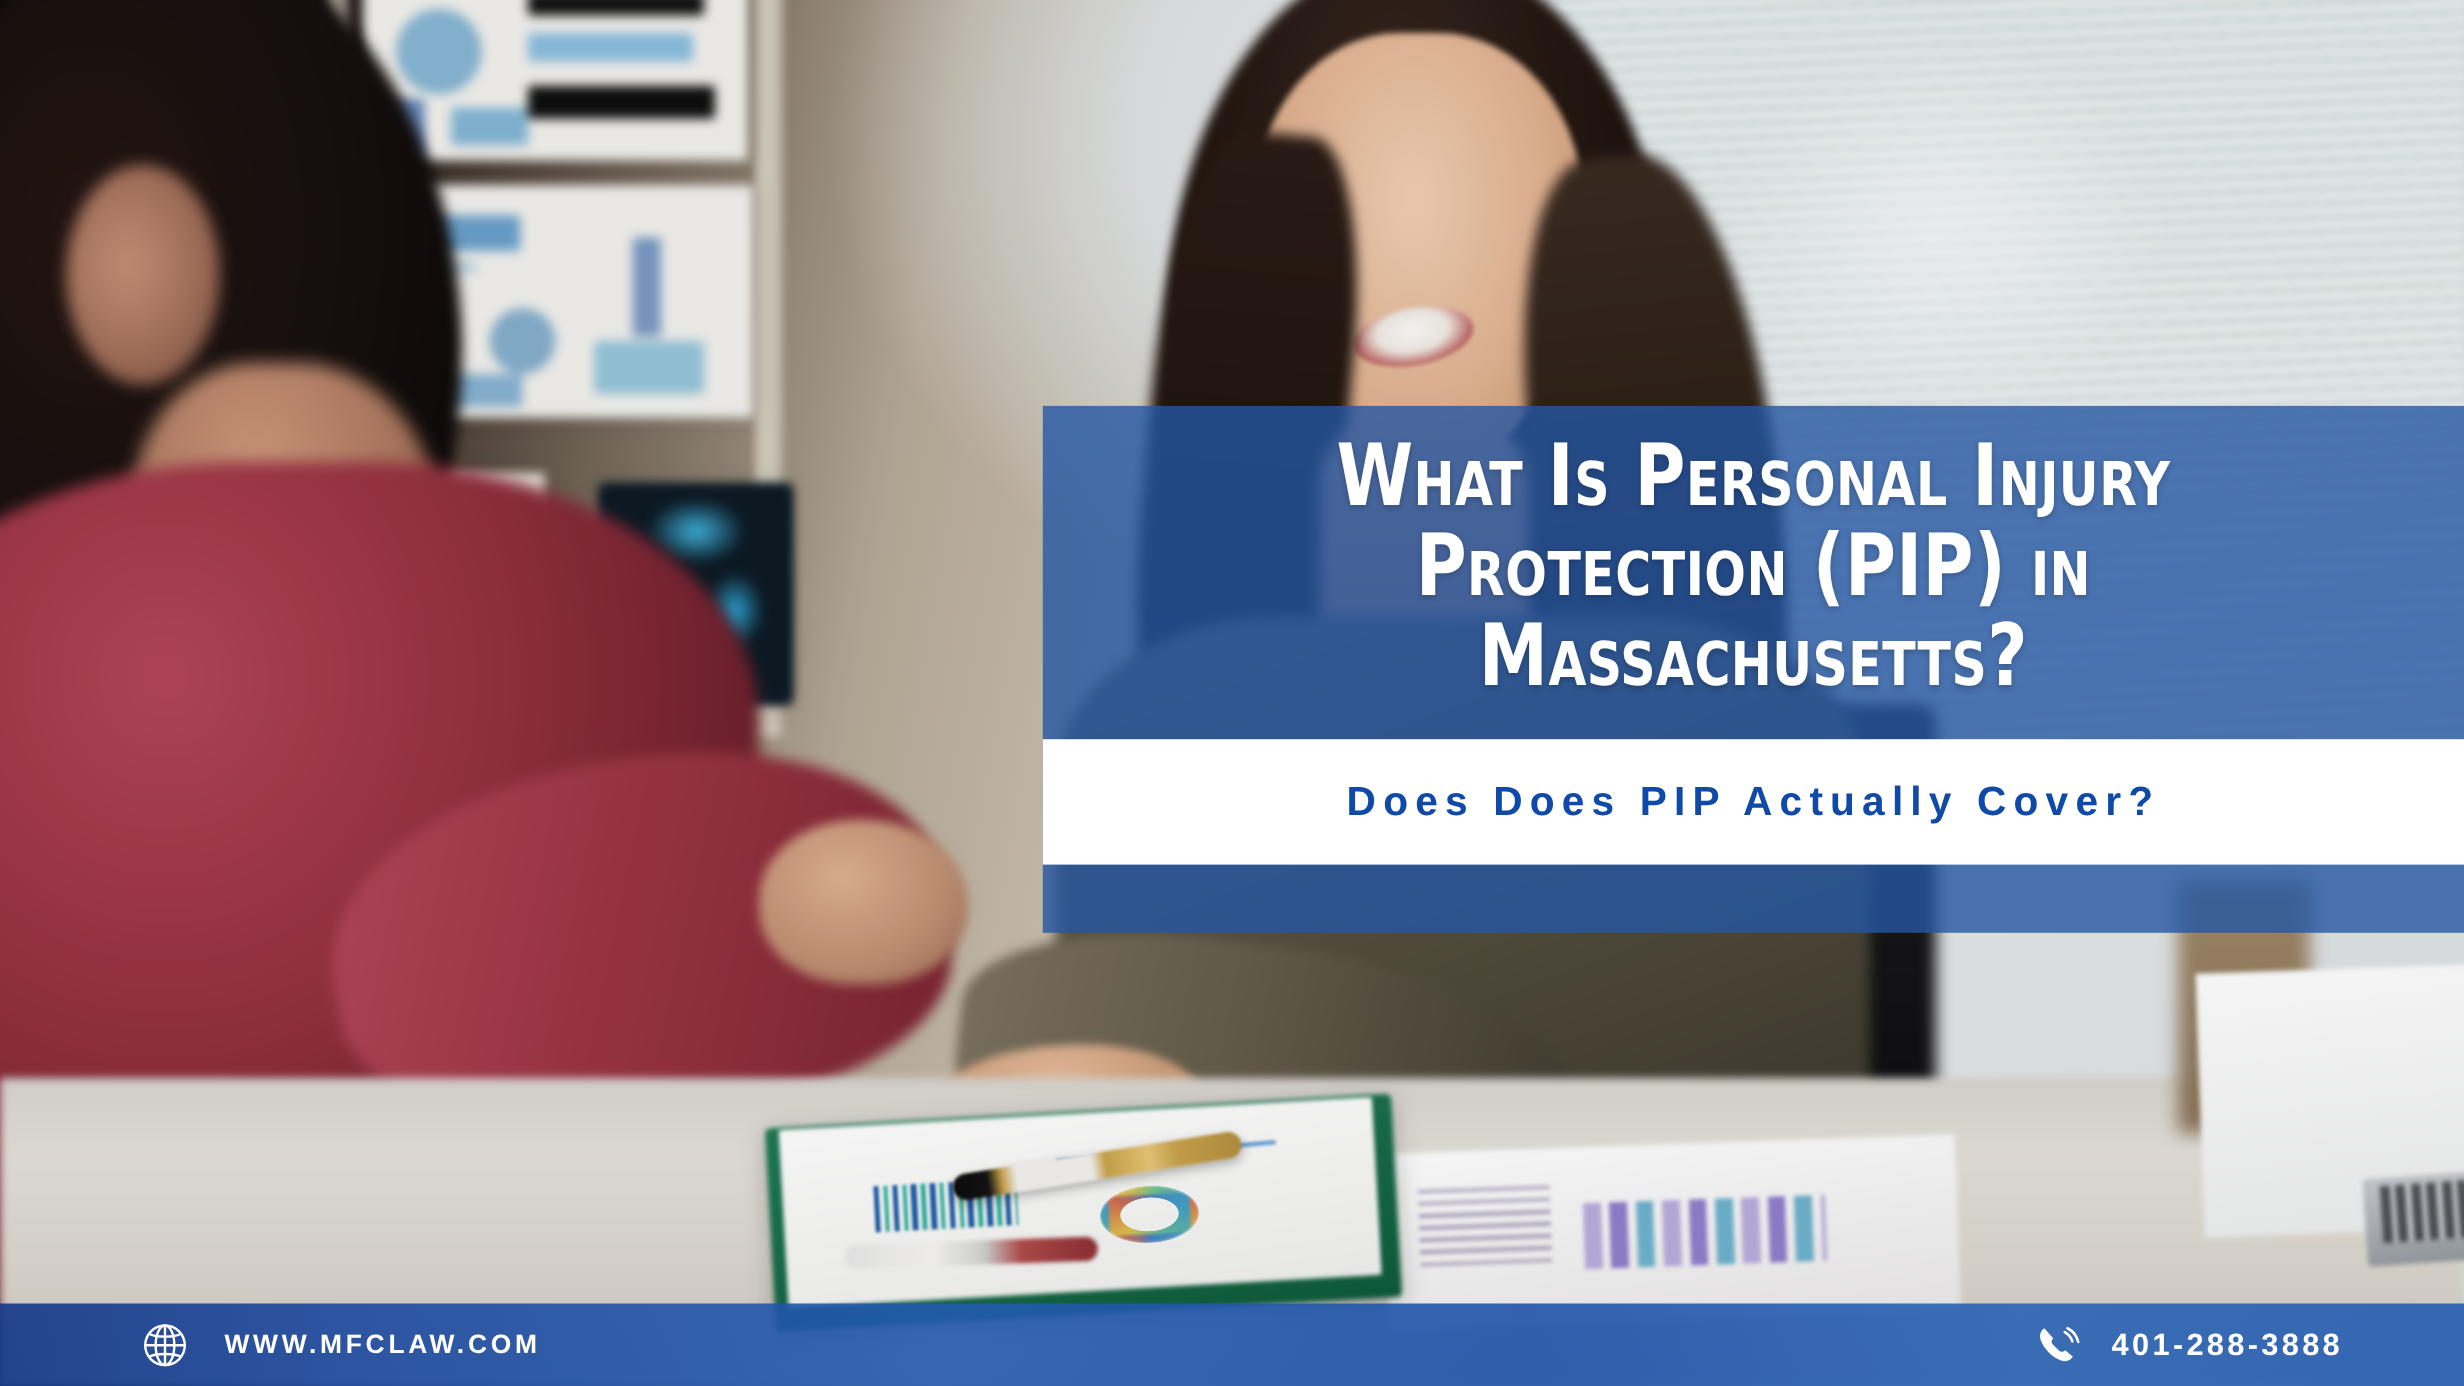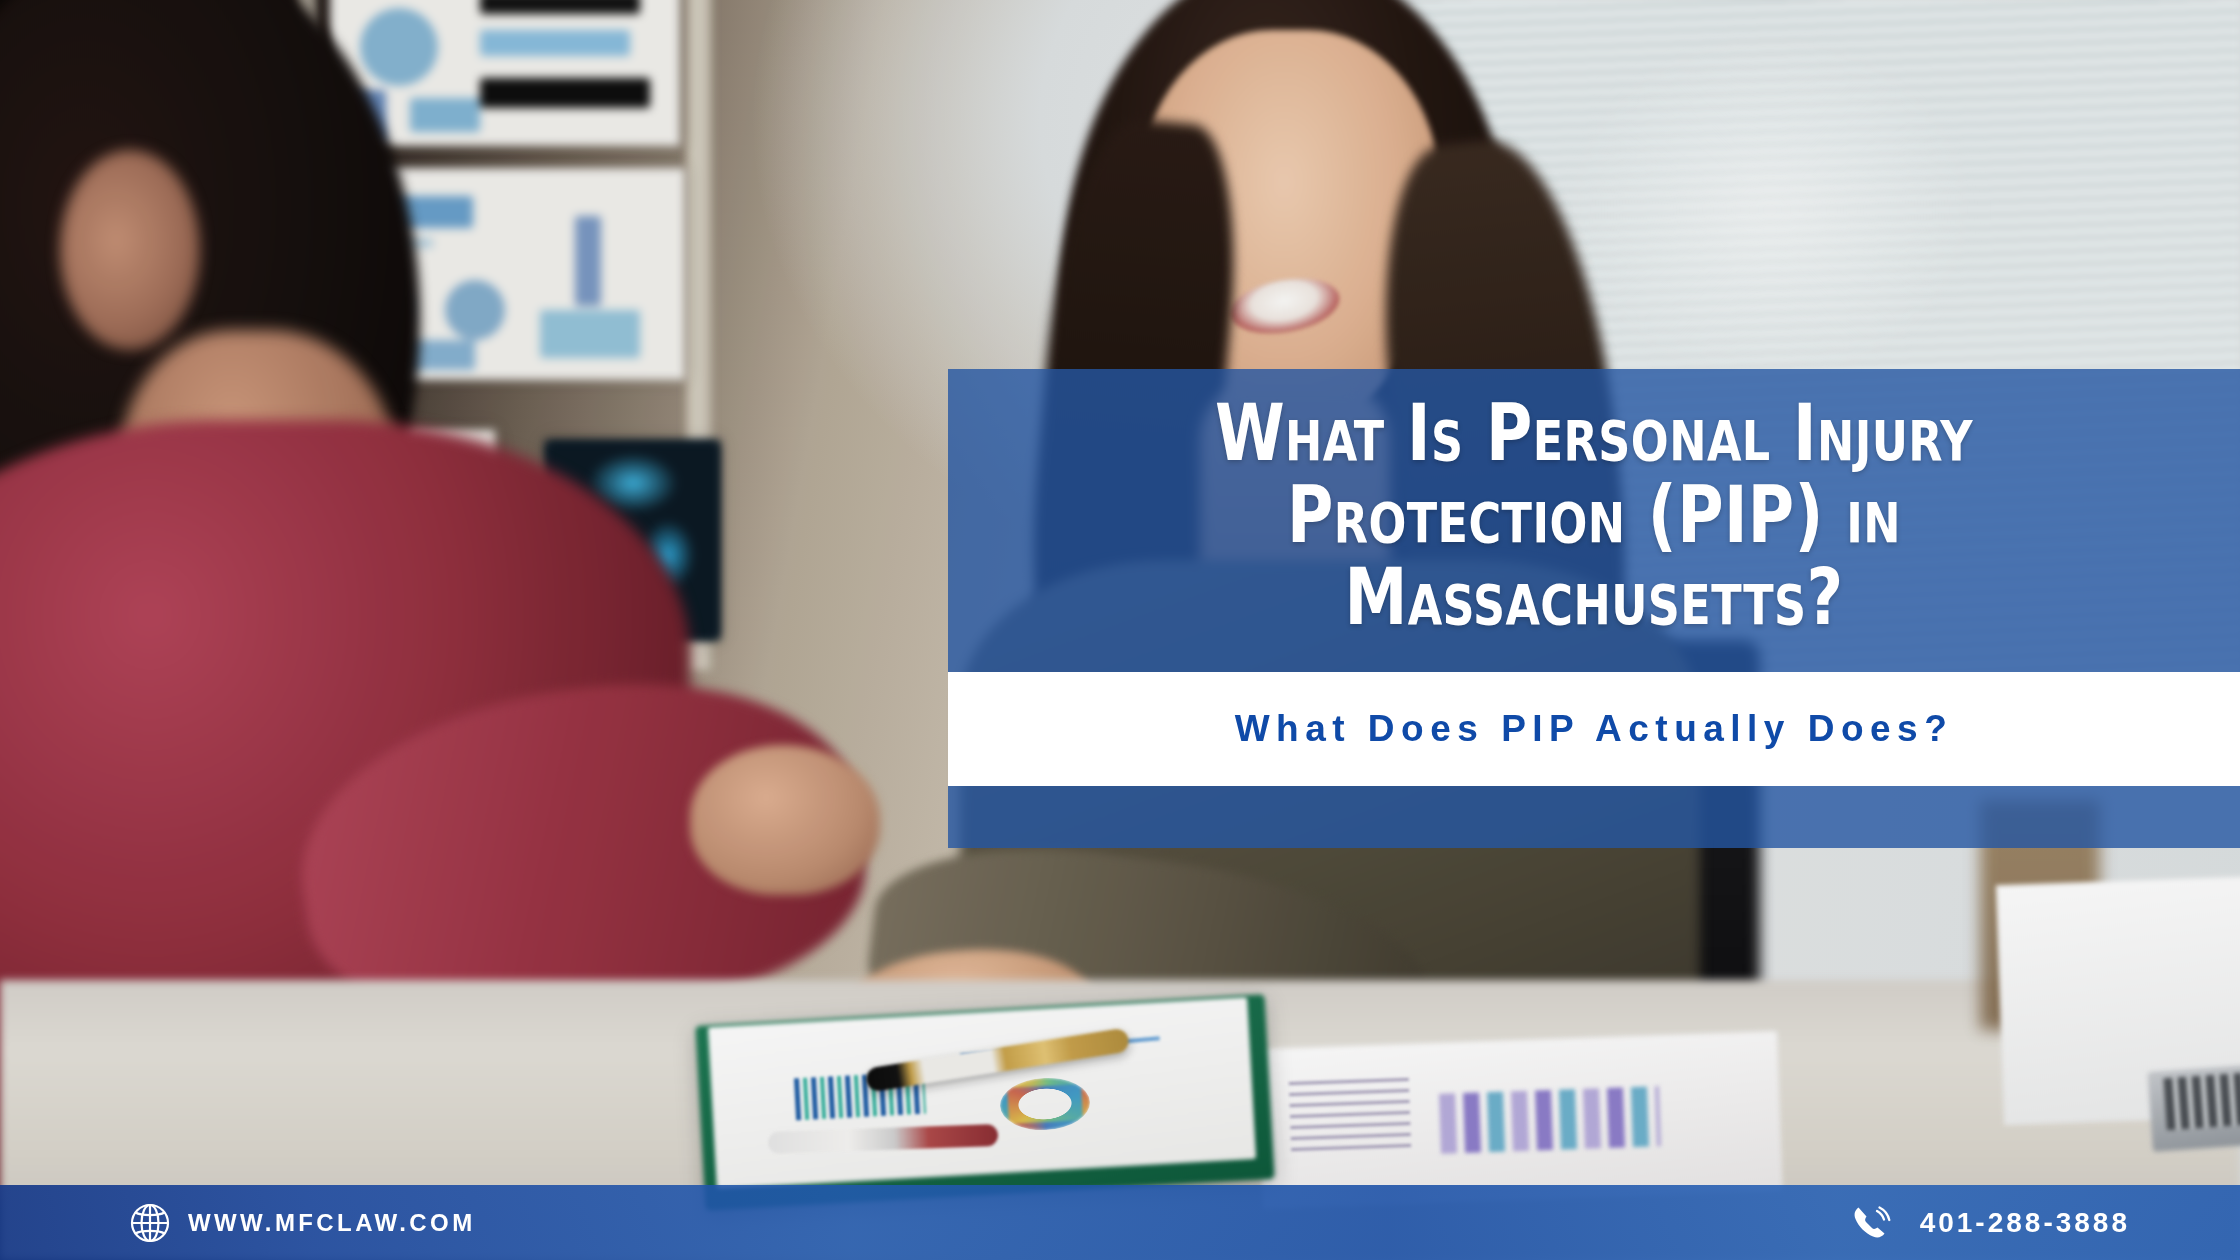--- a/index.html
+++ b/index.html
@@ -268,21 +268,21 @@
 
   
   .footer {
     position:absolute; left:0; top:1185px; width:2240px; height:75px;
     background:linear-gradient(90deg,
       rgba(22,57,136,.92) 0%, rgba(28,72,158,.90) 14%,
       rgba(34,90,175,.88) 38%, rgba(31,83,168,.90) 62%,
       rgba(38,96,180,.88) 82%, rgba(36,92,176,.90) 100%);
     display:flex; align-items:center; color:#fff;
   }
-  .f-left { position:absolute; left:128px; display:flex; align-items:center; gap:16px; }
+  .f-left { position:absolute; left:128px; display:flex; align-items:center; gap:32px; }
   .f-center { position:absolute; left:0; width:2240px; text-align:center; }
   .f-right { position:absolute; right:110px; display:flex; align-items:center; gap:26px; }
   .f-text {
     font-weight:bold; font-size:24px; letter-spacing:3.4px;
     font-family:"Liberation Sans", sans-serif; white-space:nowrap;
   }
   .f-phone { font-weight:bold; font-size:28px; letter-spacing:3px; }
   .icon svg { display:block; }
 </style>
 </head>
@@ -361,21 +361,21 @@
     <div class="pen"></div>
     <div class="pen2"></div>
 
     <div class="photo-grain"></div>
   </div>
 
   <div class="title-panel"></div>
   <div class="title-text">What Is Personal Injury Protection (PIP) in Massachusetts?</div>
 
   <div class="subtitle-bar">
-    <span class="subtitle-text">What Does PIP Actually Does?</span>
+    <span class="subtitle-text">Does Does PIP Actually Cover?</span>
   </div>
 
   <div class="footer">
 
 
     <div class="f-left">
       <span class="icon">
         <svg width="44" height="44" viewBox="0 0 44 44" fill="none" stroke="#ffffff" stroke-width="2.2">
           <circle cx="22" cy="22" r="18"></circle>
           <ellipse cx="22" cy="22" rx="8.5" ry="18"></ellipse>

